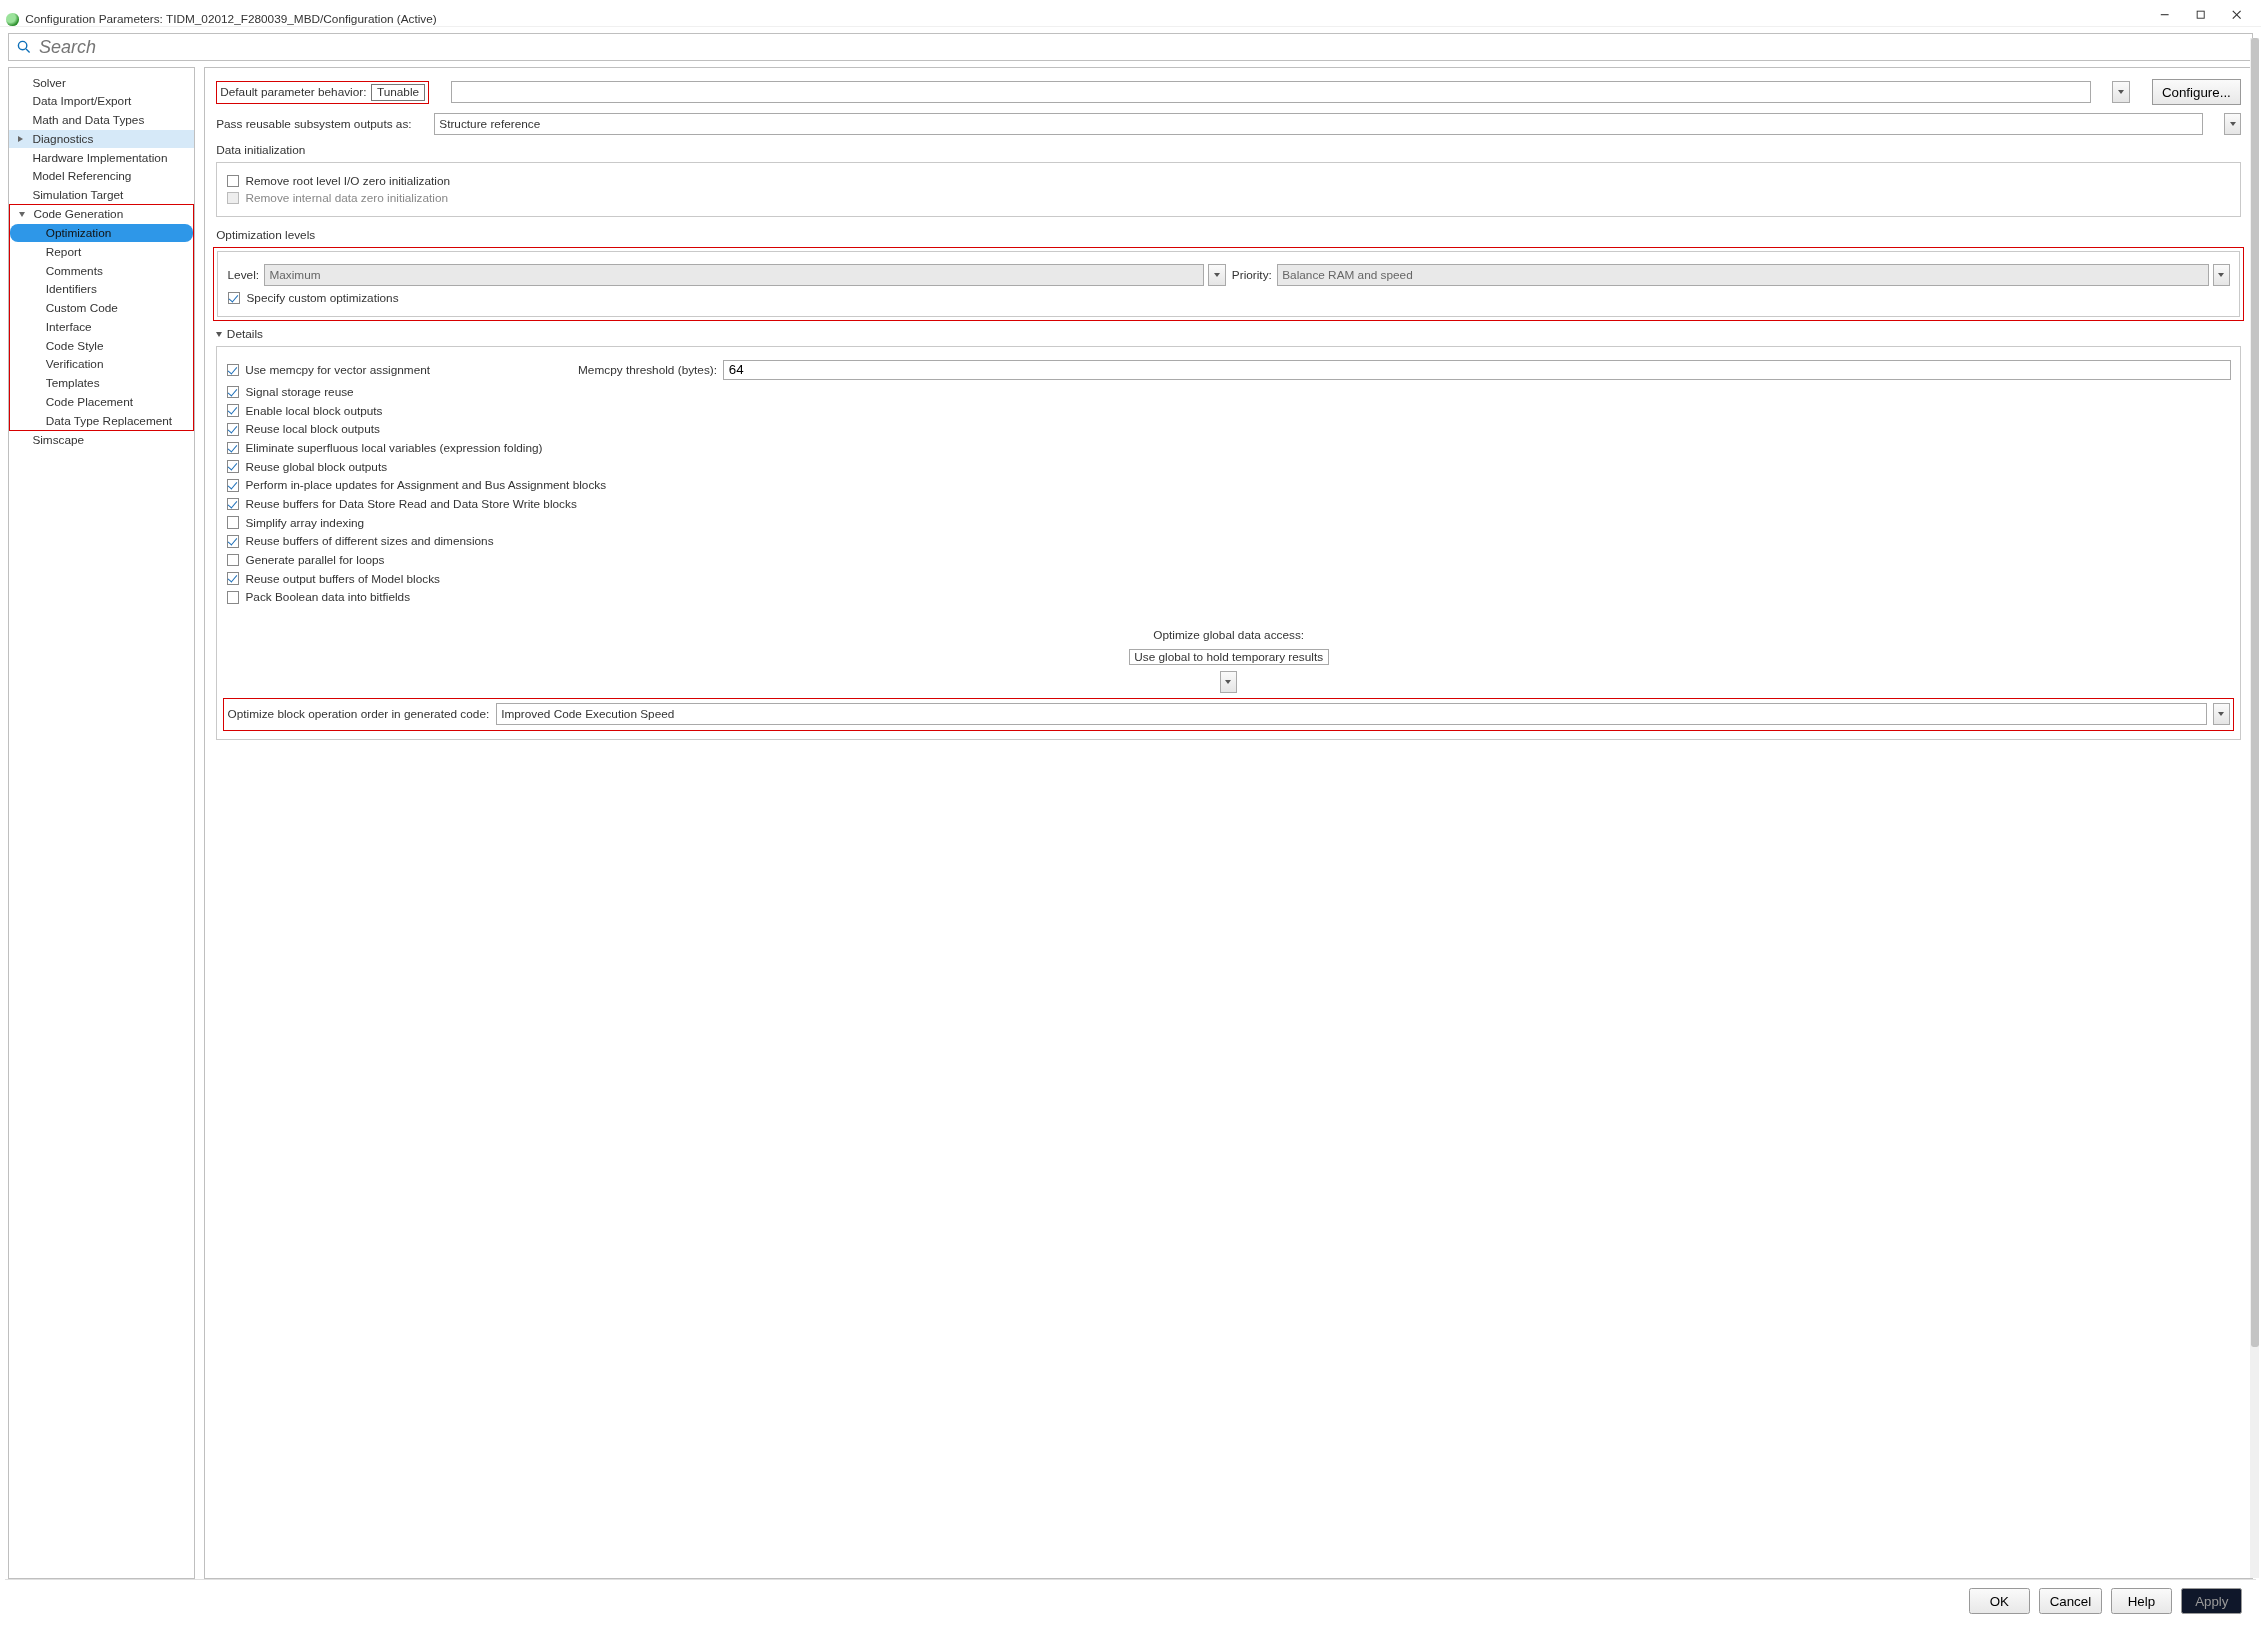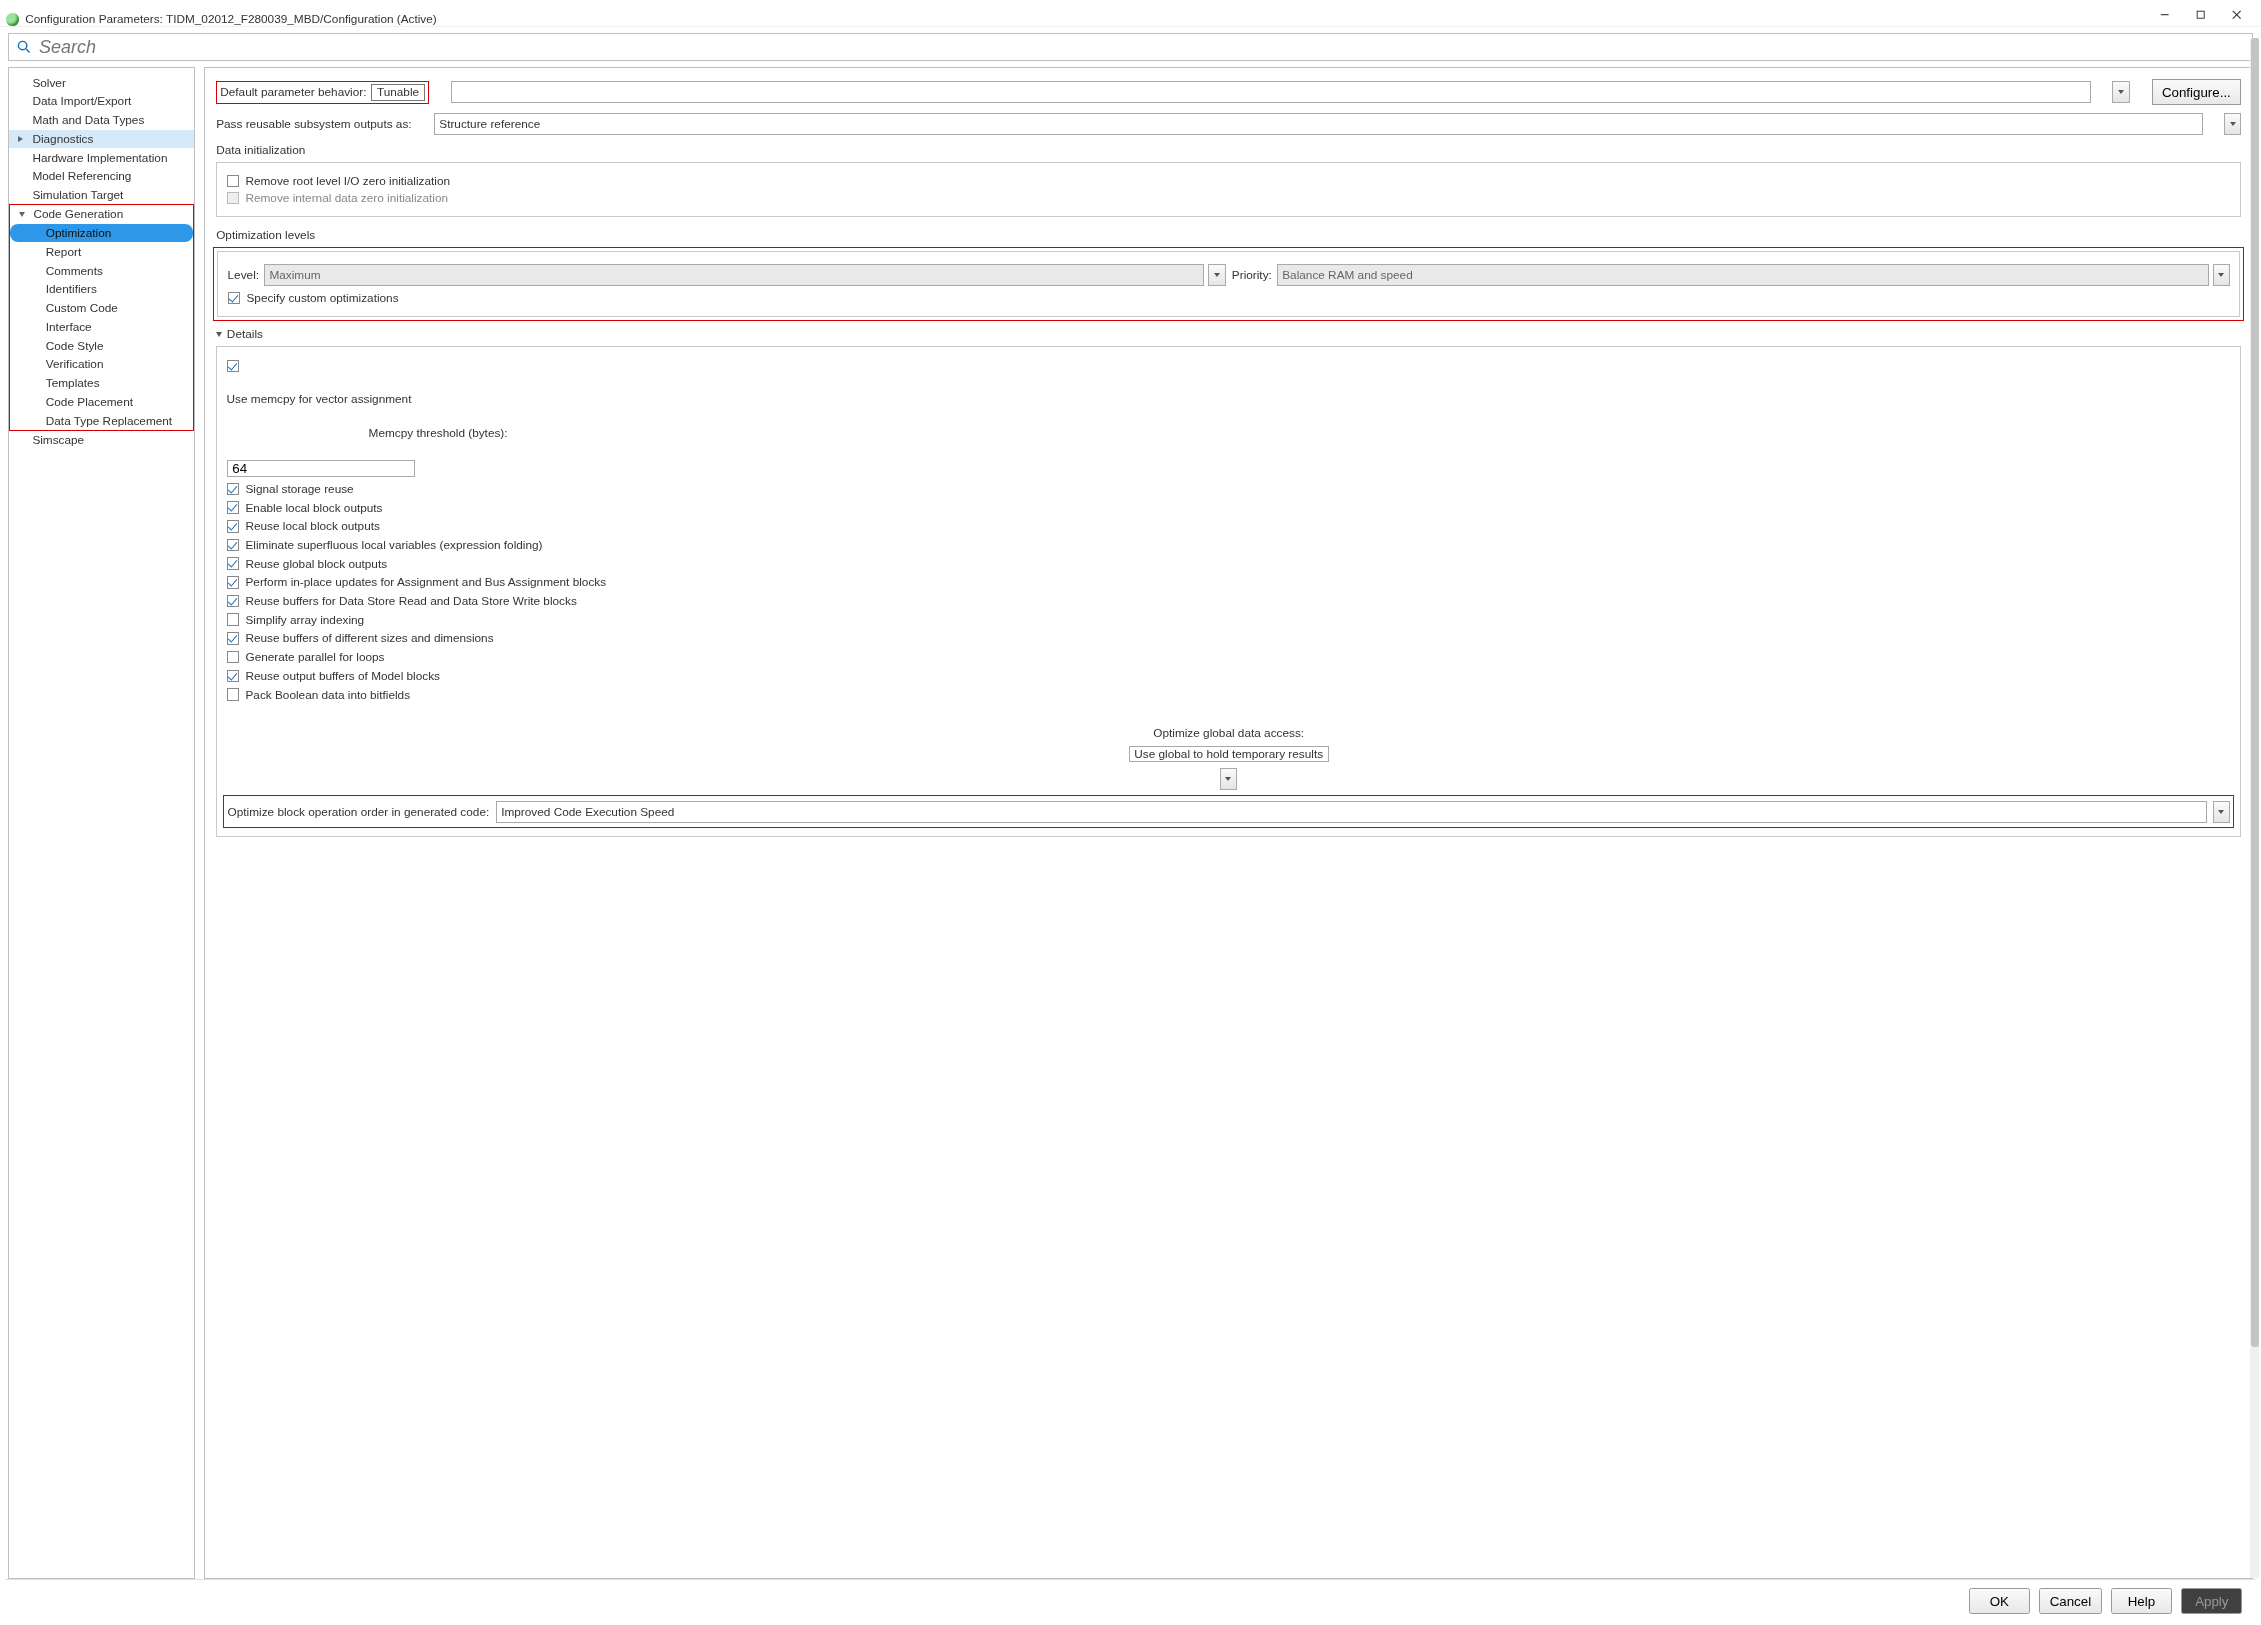--- a/index.html
+++ b/index.html
@@ -87,21 +87,21 @@
     display:flex; align-items:center; justify-content:center;
     margin-left:-0.8px;
   }
   .dd-btn .tri {
     width:0;height:0;border-left:3.9px solid transparent;border-right:3.9px solid transparent;border-top:4.7px solid #555;
   }
   .btn {
     height:26px; padding:0 9.4px; border:0.8px solid #999;
     background:linear-gradient(#fafafa,#e8e8e8); cursor:default;
   }
-  .btn.disabled { color:#999; background:#404040; }
+  .btn.disabled { color:#999; background:#0f172a; }
   .section-title { margin:6.3px 0 4.7px 0; }
   .panel {
     border:0.8px solid #c9c9c9; padding:7.9px 9.4px; margin-bottom:11px;
   }
   .chk-row { display:flex; align-items:center; gap:6.3px; margin:3.1px 0; }
   .chk {
     width:12.6px; height:12.6px; border:0.8px solid #888; background:#fff; position:relative;
   }
   .chk.checked::after {
     content:""; position:absolute; left:2.4px; top:0px;
@@ -113,21 +113,21 @@
   .details-head {
     display:flex; align-items:center; gap:4.7px; margin:6.3px 0 4.7px 0;
   }
   .details-head .tri2 {
     width:0;height:0;border-left:3.9px solid transparent;border-right:3.9px solid transparent;border-top:5.5px solid #555;
   }
   .details-body {
     border:0.8px solid #c9c9c9; padding:7.9px 9.4px;
   }
   .details-body .chk-row { margin:4.7px 0; }
-  .memrow { display:flex; align-items:flex-start; gap:20px;flex-direction:column; }
+  .memrow { display:flex; align-items:center; gap:6px; }
   .memrow .memlbl { margin-left:142px; }
   input.txt {
     height:20.5px; border:0.8px solid #a9a9a9; padding:0 4.7px; flex:1;
   }
   .bottom-bar {
     display:flex; justify-content:flex-end; gap:9.4px;
     padding:7.9px 14px; border-top:0.8px solid #e0e0e0;
   }
   .bottom-bar .btn { min-width:61px; border-radius:2.4px; }
   .vscroll {

